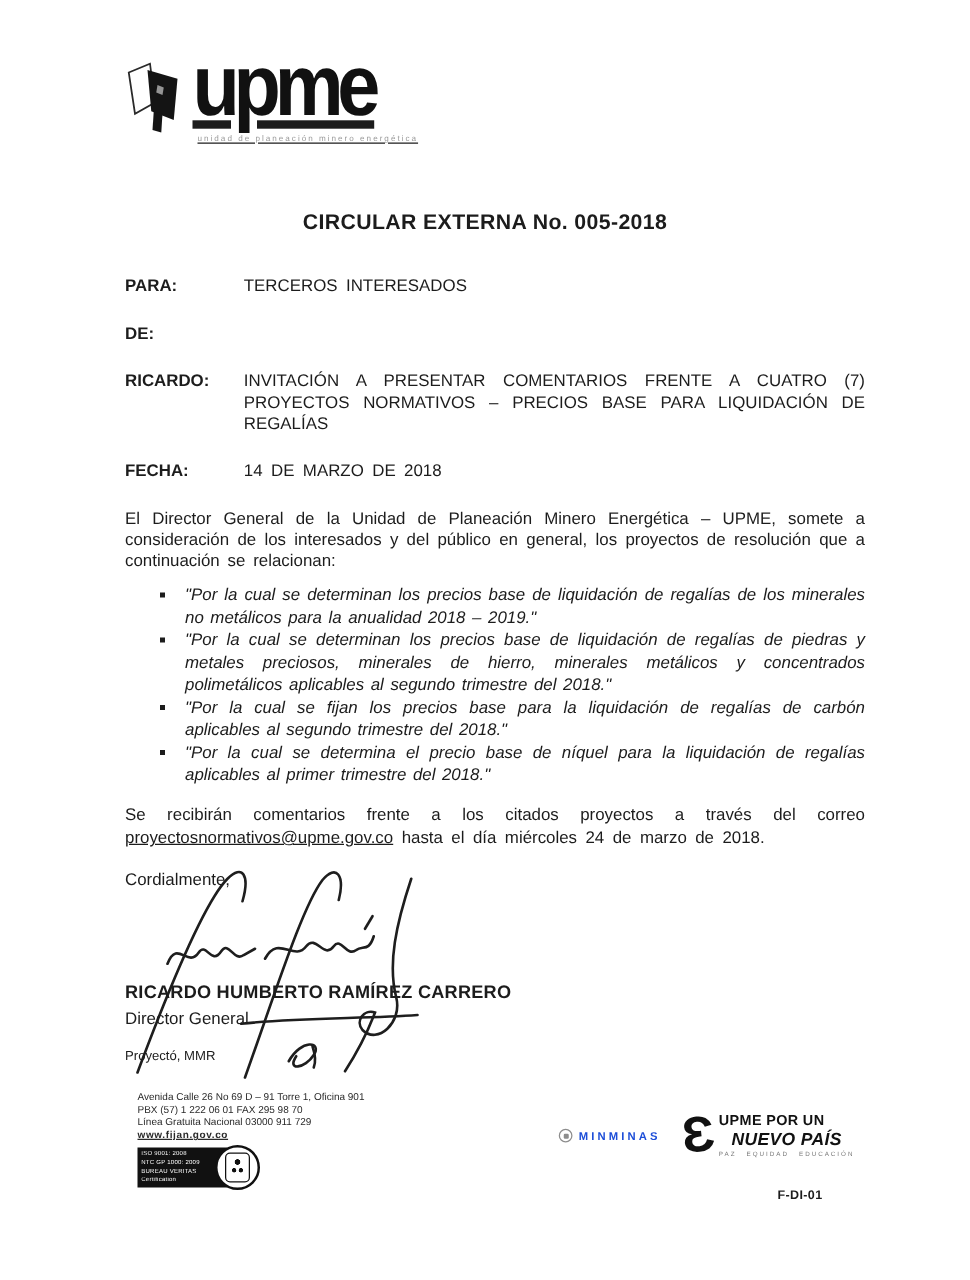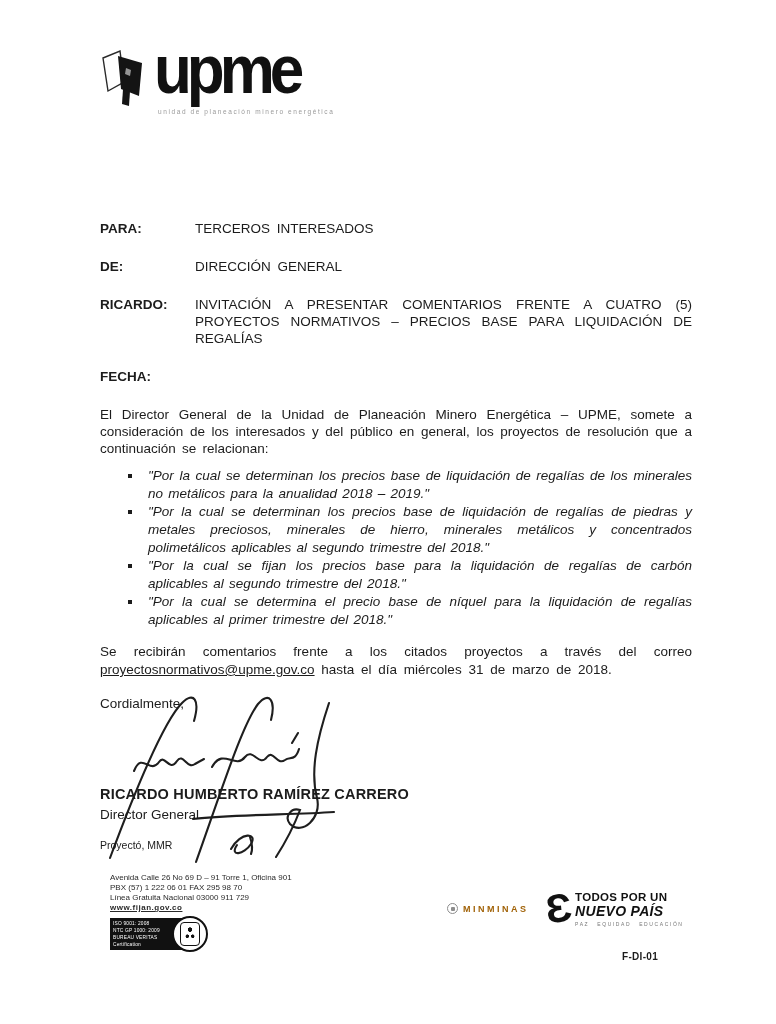--- a/index.html
+++ b/index.html
@@ -6,21 +6,21 @@
   html,body { background:#e8e8e8; }
   .page {
     position:relative; width:776px; height:1024px; margin:0 auto;
     background:#ffffff; overflow:hidden;
     font-family:"Liberation Sans", sans-serif; color:#1c1c1c;
   }
 
   
   .logo { position:absolute; left:96px; top:38px; display:flex; align-items:flex-start; }
   .logo-icon { margin-top:10px; }
-  .logo-textwrap { margin-left:6px; }
+  .logo-textwrap { margin-left:6px;text-decoration:underline; }
   .logo-word {
     font-size:62px; font-weight:bold; letter-spacing:-5px; line-height:0.9;
     transform:scaleY(1.12); transform-origin:top left; color:#111;
   }
   .logo-tagline { margin-top:14px; margin-left:4px; font-size:6.5px; color:#9a9a9a; letter-spacing:1.6px; }
 
   
   .title {
     position:absolute; top:168px; left:0; width:100%;
     text-align:center; font-size:17px; font-weight:bold; letter-spacing:0.3px;
@@ -76,35 +76,35 @@
     display:flex; align-items:center; justify-content:center;
   }
   .cert-seal-inner {
     width:20px; height:24px; border:1.5px solid #111; border-radius:4px;
     background:
       radial-gradient(circle at 50% 30%, #111 0 2px, transparent 2.5px),
       radial-gradient(circle at 35% 60%, #111 0 1.5px, transparent 2px),
       radial-gradient(circle at 65% 60%, #111 0 1.5px, transparent 2px),
       linear-gradient(#fff,#fff);
   }
-  .minminas { position:absolute; left:447px; top:903px; display:flex; align-items:center; color:#a16207; }
+  .minminas { position:absolute; left:447px; top:903px; display:flex; align-items:center; color:#1d4ed8; }
   .minminas-ring {
     width:11px; height:11px; border:1.3px solid #8d8d8d; border-radius:50%;
     display:flex; align-items:center; justify-content:center; margin-right:5px;
   }
   .minminas-dot { width:4px; height:4px; background:#8d8d8d; border-radius:1px; }
   .minminas-label { font-size:9px; font-weight:bold; letter-spacing:2.5px; }
 
   .campaign { position:absolute; left:546px; top:891px; display:flex; align-items:flex-start; }
   .campaign-e {
     font-size:40px; font-weight:bold; line-height:34px; color:#111;
     transform:rotate(-6deg) scaleX(1.05); margin-right:4px;
   }
   .campaign-line1 { font-size:11.5px; font-weight:bold; letter-spacing:0.3px; line-height:13px; color:#111; }
-  .campaign-line2 { font-size:14px; font-weight:bold; font-style:italic; letter-spacing:0.3px; line-height:15px; color:#111; }
+  .campaign-line2 { font-size:14px; font-weight:bold; font-style:italic; letter-spacing:0.3px; line-height:15px; color:#111;text-align:center; }
   .campaign-line3 { font-size:5px; color:#777; letter-spacing:1.6px; word-spacing:5px; margin-top:2px; }
 
   .form-code { position:absolute; left:622px; top:951px; font-size:10px; font-weight:bold; letter-spacing:0.3px; }
 </style>
 </head>
 <body>
 
 <div class="page">
 
   <div class="logo">
@@ -113,36 +113,37 @@
       <path d="M22,8 L46,15 L43,48 L25,41 Z" fill="#141414"></path>
       <path d="M27,41 L34,43 L33,58 L26,56 Z" fill="#141414"></path>
       <path d="M30,20 l5,2 -1,6 -5,-2 Z" fill="#ffffff" opacity="0.55"></path>
     </svg>
     <div class="logo-textwrap">
       <div class="logo-word">upme</div>
       <div class="logo-tagline">unidad de planeación minero energética</div>
     </div>
   </div>
 
+  <div class="title">CIRCULAR EXTERNA No. 005-2018</div>
 
   <div class="meta">
     <div class="meta-row">
       <span class="meta-label">PARA:</span>
       <span class="meta-value">TERCEROS INTERESADOS</span>
     </div>
     <div class="meta-row">
       <span class="meta-label">DE:</span>
-      <span class="meta-value">DIRECCIÓN GENERAL</span>
     </div>
     <div class="meta-row">
       <span class="meta-label">RICARDO:</span>
-      <span class="meta-value">INVITACIÓN A PRESENTAR COMENTARIOS FRENTE A CUATRO (5) PROYECTOS NORMATIVOS – PRECIOS BASE PARA LIQUIDACIÓN DE REGALÍAS</span>
+      <span class="meta-value">INVITACIÓN A PRESENTAR COMENTARIOS FRENTE A CUATRO (7) PROYECTOS NORMATIVOS – PRECIOS BASE PARA LIQUIDACIÓN DE REGALÍAS</span>
     </div>
     <div class="meta-row">
       <span class="meta-label">FECHA:</span>
+      <span class="meta-value">14 DE MARZO DE 2018</span>
     </div>
   </div>
 
   <div class="intro">El Director General de la Unidad de Planeación Minero Energética – UPME, somete a consideración de los interesados y del público en general, los proyectos de resolución que a continuación se relacionan:</div>
 
   <div class="bullets">
     <div class="bullet-item">
       <span class="bullet-sq"></span>
       <span class="bullet-text">"Por la cual se determinan los precios base de liquidación de regalías de los minerales no metálicos para la anualidad 2018 – 2019."</span>
     </div>
@@ -153,21 +154,21 @@
     <div class="bullet-item">
       <span class="bullet-sq"></span>
       <span class="bullet-text">"Por la cual se fijan los precios base para la liquidación de regalías de carbón aplicables al segundo trimestre del 2018."</span>
     </div>
     <div class="bullet-item">
       <span class="bullet-sq"></span>
       <span class="bullet-text">"Por la cual se determina el precio base de níquel para la liquidación de regalías aplicables al primer trimestre del 2018."</span>
     </div>
   </div>
 
-  <div class="closing"><span>Se recibirán comentarios frente a los citados proyectos a través del correo </span><span class="email">proyectosnormativos@upme.gov.co</span><span> hasta el día miércoles 31 de marzo de 2018.</span></div>
+  <div class="closing"><span>Se recibirán comentarios frente a los citados proyectos a través del correo </span><span class="email">proyectosnormativos@upme.gov.co</span><span> hasta el día miércoles 24 de marzo de 2018.</span></div>
 
   <div class="salutation">Cordialmente,</div>
 
   <svg class="sig-svg" width="270" height="190" viewBox="0 0 270 190">
     <path d="M22,175 C50,100 76,38 94,20 C106,8 112,17 106,38"></path>
     <path d="M108,179 C133,109 154,42 170,21 C181,8 188,17 183,37"></path>
     <path d="M241,20 C229,56 222,88 229,115 C234,135 214,153 202,141 C196,134 203,124 212,127 C206,143 197,160 188,174"></path>
     <path d="M46,88 C54,68 62,92 71,79 C77,70 81,90 89,78 C95,69 99,87 107,81 L116,76"></path>
     <path d="M124,84 C135,64 147,87 157,74 C165,64 171,85 179,74 C185,66 189,83 197,77 C202,73 207,79 211,66"></path>
     <path d="M204,60 L210,50"></path>
@@ -201,21 +202,21 @@
   <div class="minminas">
     <span class="minminas-ring">
         <span class="minminas-dot"></span>
       </span>
     <span class="minminas-label">MINMINAS</span>
   </div>
 
   <div class="campaign">
     <span class="campaign-e">Ɛ</span>
     <span>
-      <div class="campaign-line1">TODOS POR UN</div>
+      <div class="campaign-line1">UPME POR UN</div>
       <div class="campaign-line2">NUEVO PAÍS</div>
       <div class="campaign-line3">PAZ  EQUIDAD  EDUCACIÓN</div>
     </span>
   </div>
 
   <div class="form-code">F-DI-01</div>
 
 </div>
 
 </body></html>

